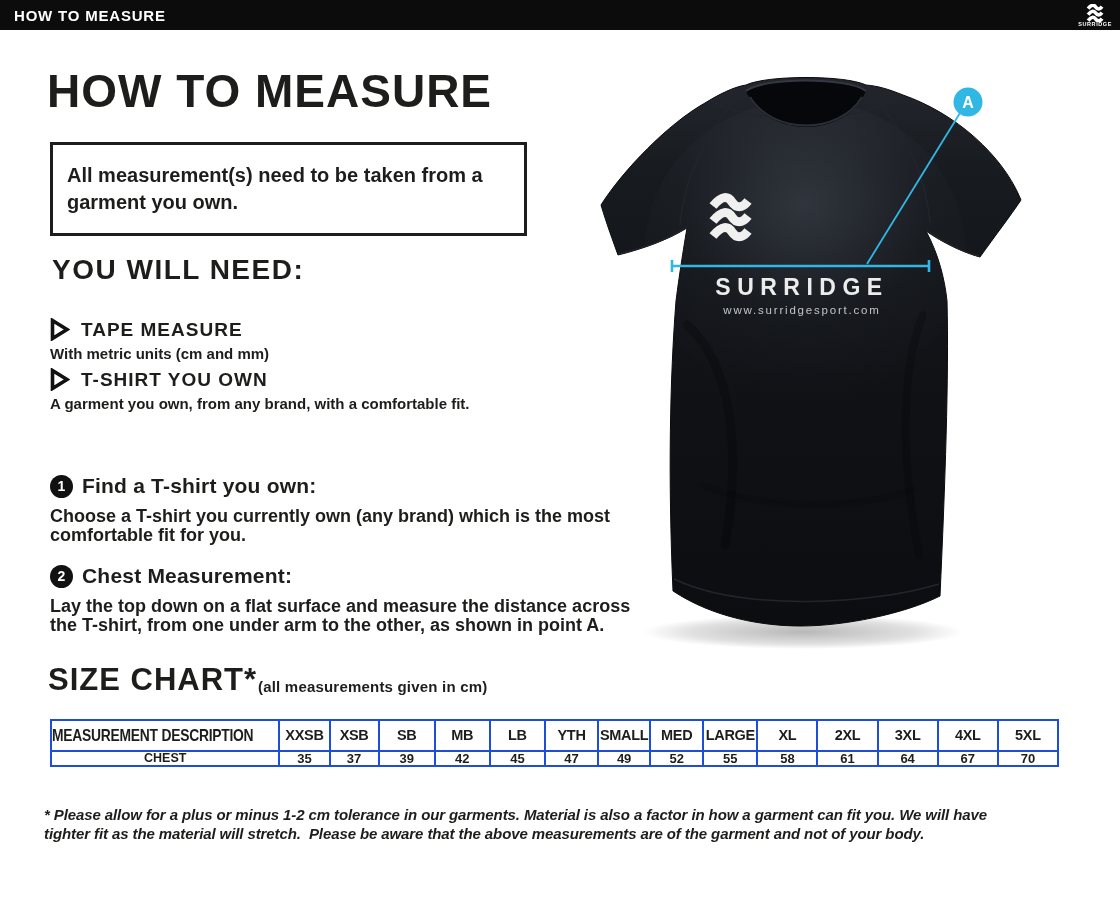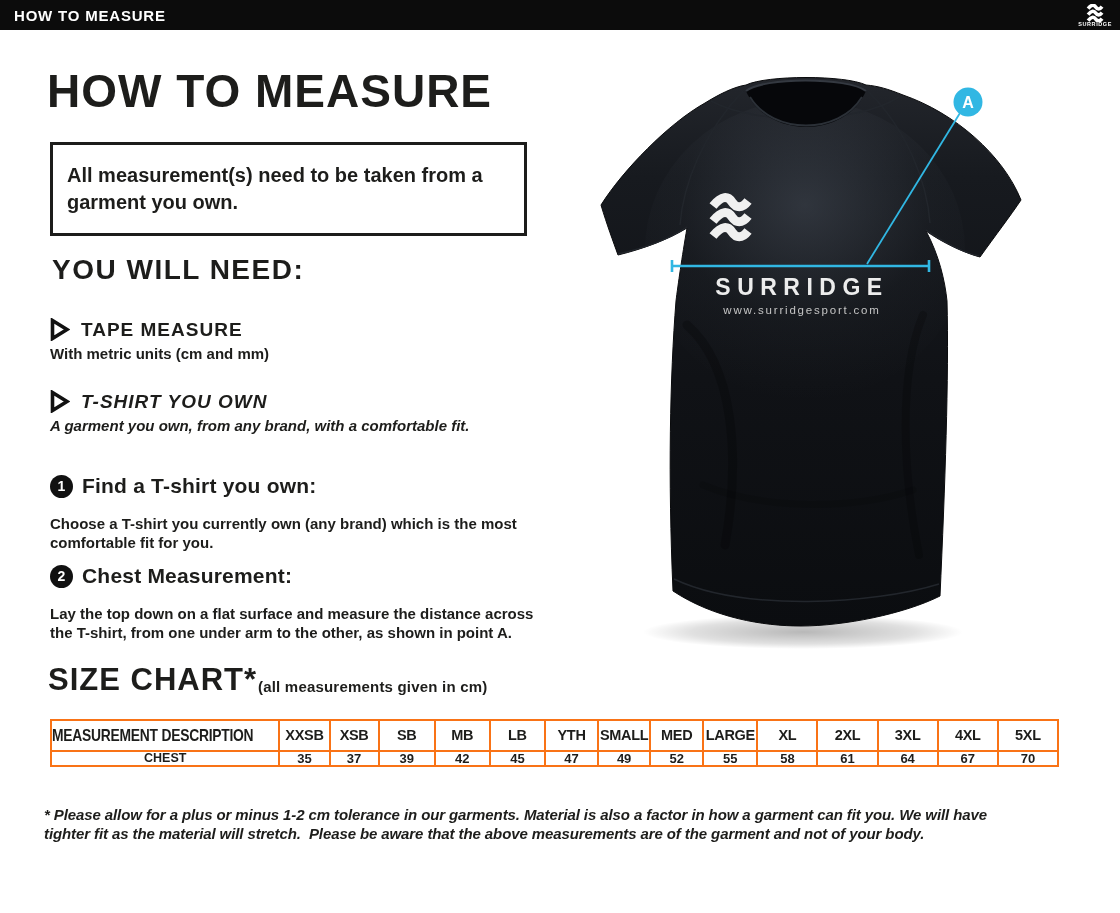--- a/index.html
+++ b/index.html
@@ -21,38 +21,38 @@
   .h1{left:47px;top:68px;font-size:46px;font-weight:800;letter-spacing:1px;line-height:1;}
   .notice{left:50px;top:142px;width:477px;box-sizing:border-box;border:3px solid #1d1d1b;
     padding:17px 14px;font-size:20px;font-weight:bold;line-height:27px;}
   .ywn{left:52px;top:254px;font-size:28px;font-weight:800;letter-spacing:1.5px;}
 
   .need-item{display:flex;flex-direction:column;}
   .need-head{display:flex;align-items:center;gap:11px;}
   .need-title{font-size:19px;font-weight:800;letter-spacing:1px;}
   .need-desc{font-size:15px;font-weight:bold;margin-top:4px;white-space:pre;}
   .ni1{left:50px;top:318px;}
-  .ni2{left:50px;top:390px;font-style:italic;}
+  .ni2{left:50px;top:368px;}
 
   .step{display:flex;flex-direction:column;}
   .step-head{display:flex;align-items:center;gap:9px;}
   .step-badge{width:23px;height:23px;border-radius:50%;background:#111;color:#fff;
     display:flex;align-items:center;justify-content:center;font-size:14px;font-weight:bold;flex:0 0 23px;}
   .step-title{font-size:21px;font-weight:800;letter-spacing:.2px;}
-  .step-body{margin-top:17px;font-size:15px;font-weight:bold;line-height:18.5px;}
+  .step-body{margin-top:9px;font-size:18px;font-weight:bold;line-height:18.5px;}
   .step-body div{white-space:pre;}
   .st1{left:50px;top:474px;}
   .st2{left:50px;top:564px;}
 
   .sc-head{left:48px;top:662px;font-size:31px;font-weight:800;letter-spacing:1px;}
   .sc-sub{left:258px;top:678px;font-size:15px;font-weight:bold;letter-spacing:.2px;}
 
   
   table.size{left:50px;top:719px;border-collapse:collapse;table-layout:fixed;width:1009px;}
-  table.size td,table.size th{border:2px solid #f97316;padding:0;text-align:center;
+  table.size td,table.size th{border:2px solid #1d4ed8;padding:0;text-align:center;
     vertical-align:middle;overflow:hidden;line-height:1;}
   tr.hd{height:31px;}
   tr.r1{height:20px;}
   tr.r2{height:14px;}
   tr.hd th{font-size:14.5px;font-weight:bold;letter-spacing:-.3px;}
   th.c0,td.c0{text-align:left;padding-left:4px;}
   .sqz{display:inline-block;transform:scaleX(.84);transform-origin:0 50%;white-space:nowrap;}
   th.c0 .sqz{font-size:16.5px;font-weight:bold;}
   tr.r1 td{font-size:11.5px;font-weight:bold;letter-spacing:-.2px;}
   tr.r1 td.c0 .sqz{font-size:12.5px;transform:scaleX(.8);}

